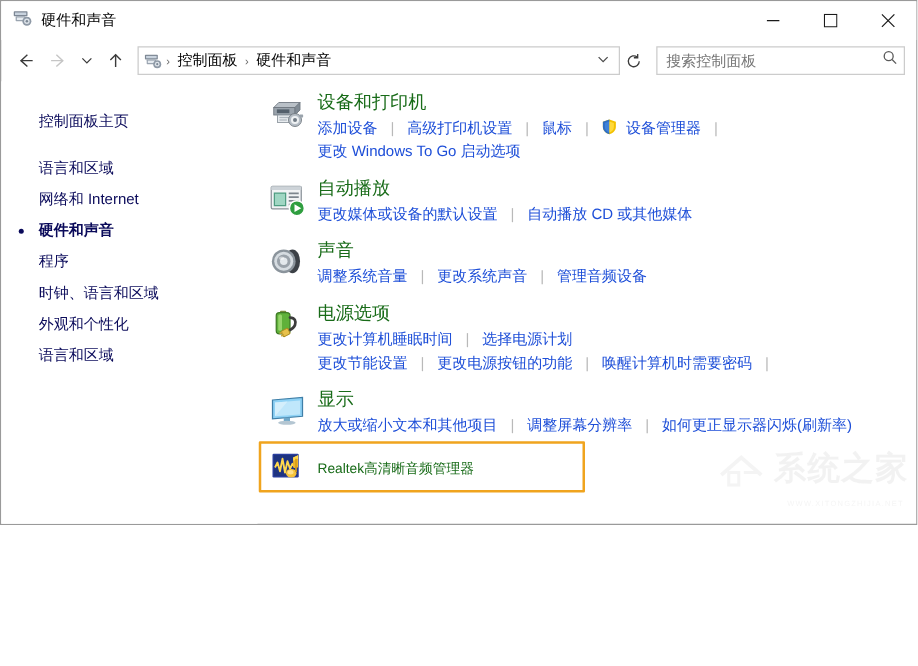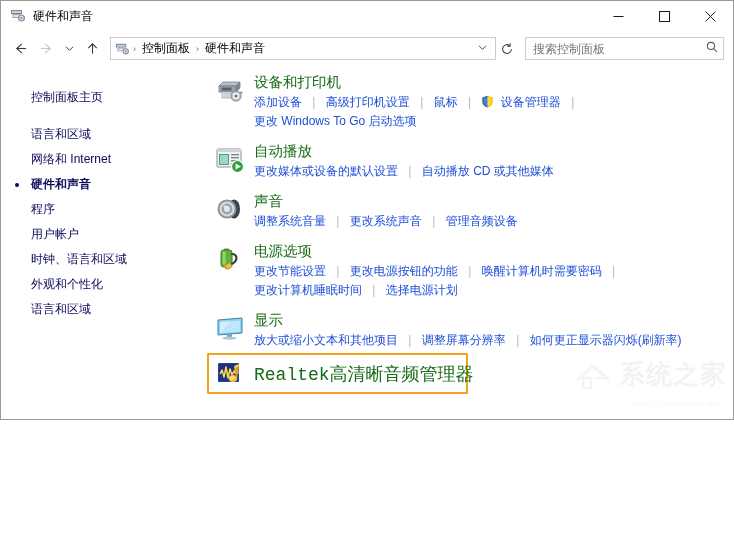--- a/index.html
+++ b/index.html
@@ -223,24 +223,23 @@
     height: 26px;
   }
   .realtek-icon-slot {
     width: 48px;
     flex: 0 0 48px;
     display: flex;
     justify-content: center;
     align-items: center;
   }
   .realtek-label {
-    font-size: 18px;
+    font-size: 11px;
     color: #186b18;
     cursor: default;
-    font-family: Liberation Mono, monospace;
   }
 
   
   .watermark {
     position: absolute;
     right: 6px;
     bottom: 6px;
     width: 160px;
     height: 56px;
     opacity: 0.10;
@@ -366,21 +365,20 @@
   </div>
 
   <div class="body">
 
     <div class="sidebar">
       <div class="side-item home">控制面板主页</div>
       <div class="side-item">语言和区域</div>
       <div class="side-item">网络和 Internet</div>
       <div class="side-item active">硬件和声音</div>
       <div class="side-item">程序</div>
-      <div class="side-item">用户帐户</div>
       <div class="side-item">时钟、语言和区域</div>
       <div class="side-item">外观和个性化</div>
       <div class="side-item">语言和区域</div>
     </div>
 
     <div class="content">
 
       <div class="section">
         <div class="sec-icon">
           <svg width="34" height="34" viewBox="0 0 34 34">
@@ -480,31 +478,31 @@
             <rect x="8.6" y="7.6" width="3" height="13" rx="1.2" fill="#a8e07c" opacity="0.75"></rect>
             <path d="M18 10 C22 10 23 13 22 16 C21 19 18 20 16 21" fill="none" stroke="#3c3c3c" stroke-width="2.2" stroke-linecap="round"></path>
             <rect x="11.5" y="19.5" width="6" height="5" rx="1" fill="#e8c14b" stroke="#a98b20" stroke-width="0.8" transform="rotate(-28 14.5 22)"></rect>
             <rect x="9.5" y="21.5" width="2.6" height="1.3" fill="#c9a437" transform="rotate(-28 10.8 22.1)"></rect>
             <rect x="10.8" y="23.6" width="2.6" height="1.3" fill="#c9a437" transform="rotate(-28 12.1 24.2)"></rect>
           </svg>
         </div>
         <div class="sec-body">
           <div class="sec-title">电源选项</div>
           <div class="sec-links">
+            <span class="lnk">更改计算机睡眠时间</span>
+            <span class="sep">|</span>
+            <span class="lnk">选择电源计划</span>
+          </div>
+          <div class="sec-links">
             <span class="lnk">更改节能设置</span>
             <span class="sep">|</span>
             <span class="lnk">更改电源按钮的功能</span>
             <span class="sep">|</span>
             <span class="lnk">唤醒计算机时需要密码</span>
             <span class="sep">|</span>
-          </div>
-          <div class="sec-links">
-            <span class="lnk">更改计算机睡眠时间</span>
-            <span class="sep">|</span>
-            <span class="lnk">选择电源计划</span>
           </div>
         </div>
       </div>
 
       <div class="section">
         <div class="sec-icon">
           <svg width="32" height="32" viewBox="0 0 32 32">
             <path d="M4 7 L28 5 L28 20 L4 22 Z" fill="#8fd2f5" stroke="#3f7fa8" stroke-width="1"></path>
             <path d="M6 9 L26 7.4 L26 18.6 L6 20 Z" fill="#bfe7fb"></path>
             <path d="M6 9 L16 8.2 L6 20 Z" fill="#d9f1fd" opacity="0.8"></path>

